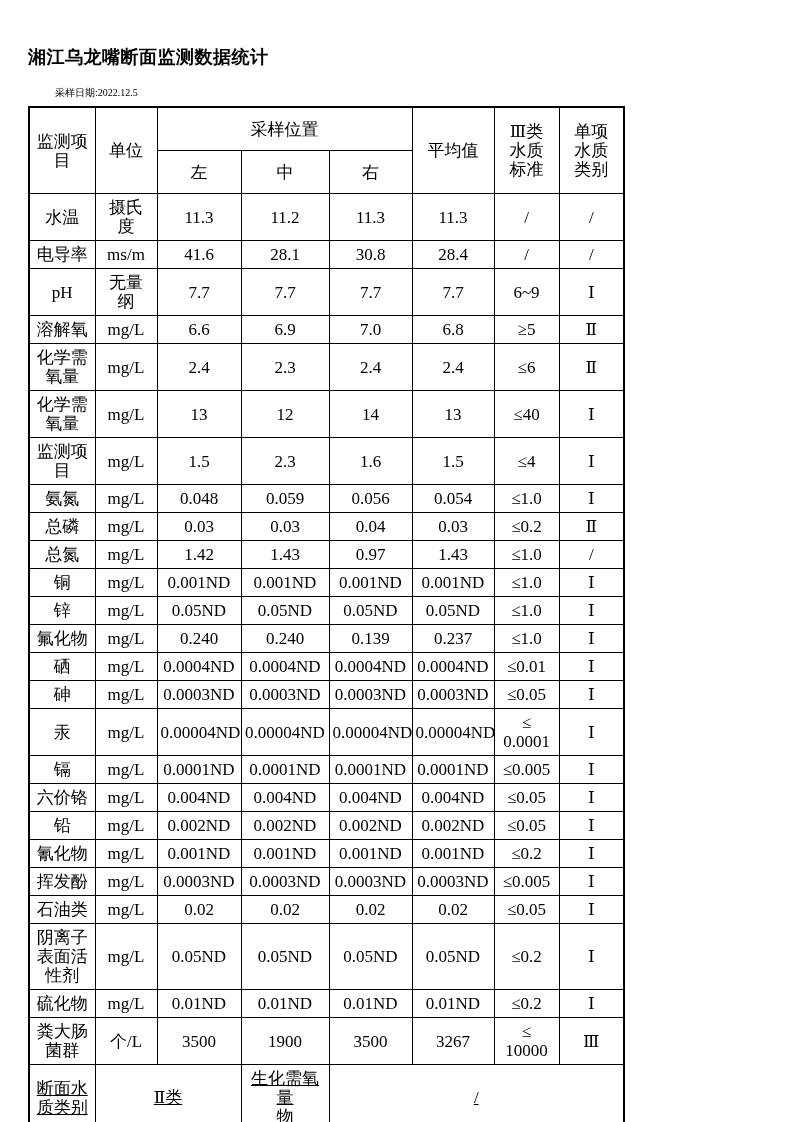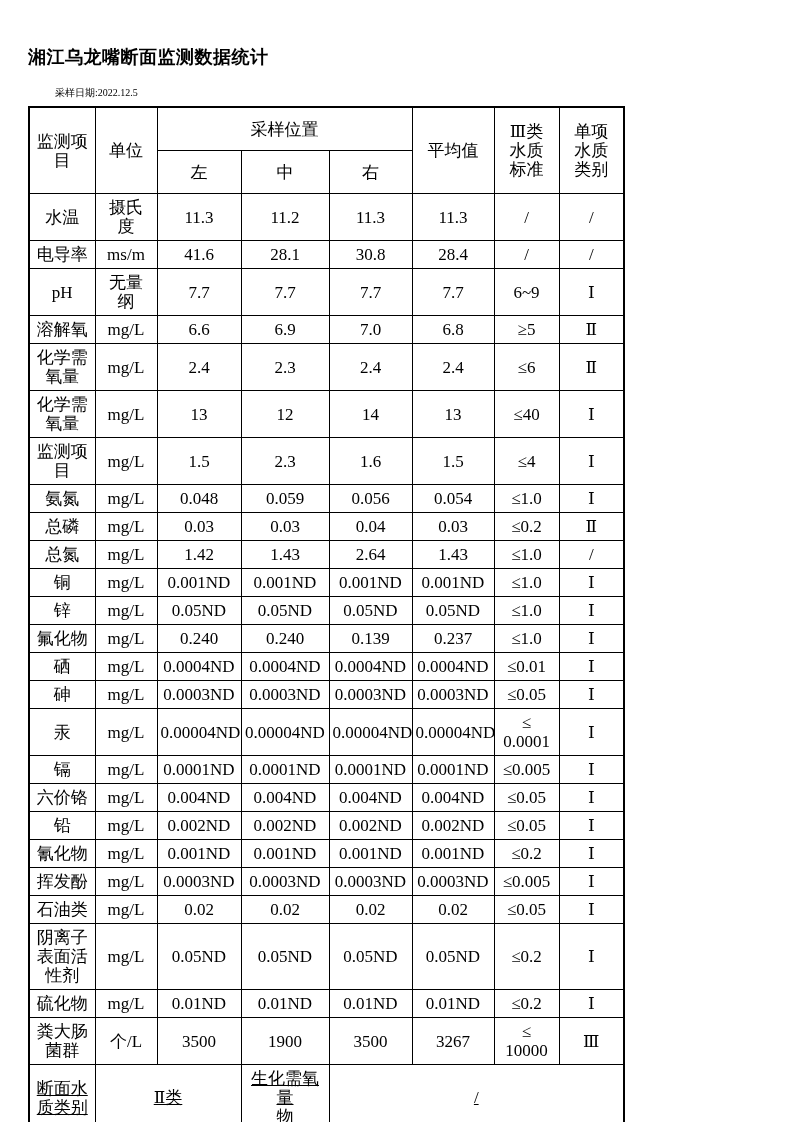--- a/index.html
+++ b/index.html
@@ -178,21 +178,21 @@
           <td>0.04</td>
           <td>0.03</td>
           <td>≤0.2</td>
           <td>Ⅱ</td>
         </tr>
         <tr>
           <td class="c-first">总氮</td>
           <td>mg/L</td>
           <td>1.42</td>
           <td>1.43</td>
-          <td>2.64</td>
+          <td>0.97</td>
           <td>1.43</td>
           <td>≤1.0</td>
           <td>/</td>
         </tr>
         <tr>
           <td class="c-first">铜</td>
           <td>mg/L</td>
           <td>0.001ND</td>
           <td>0.001ND</td>
           <td>0.001ND</td>

